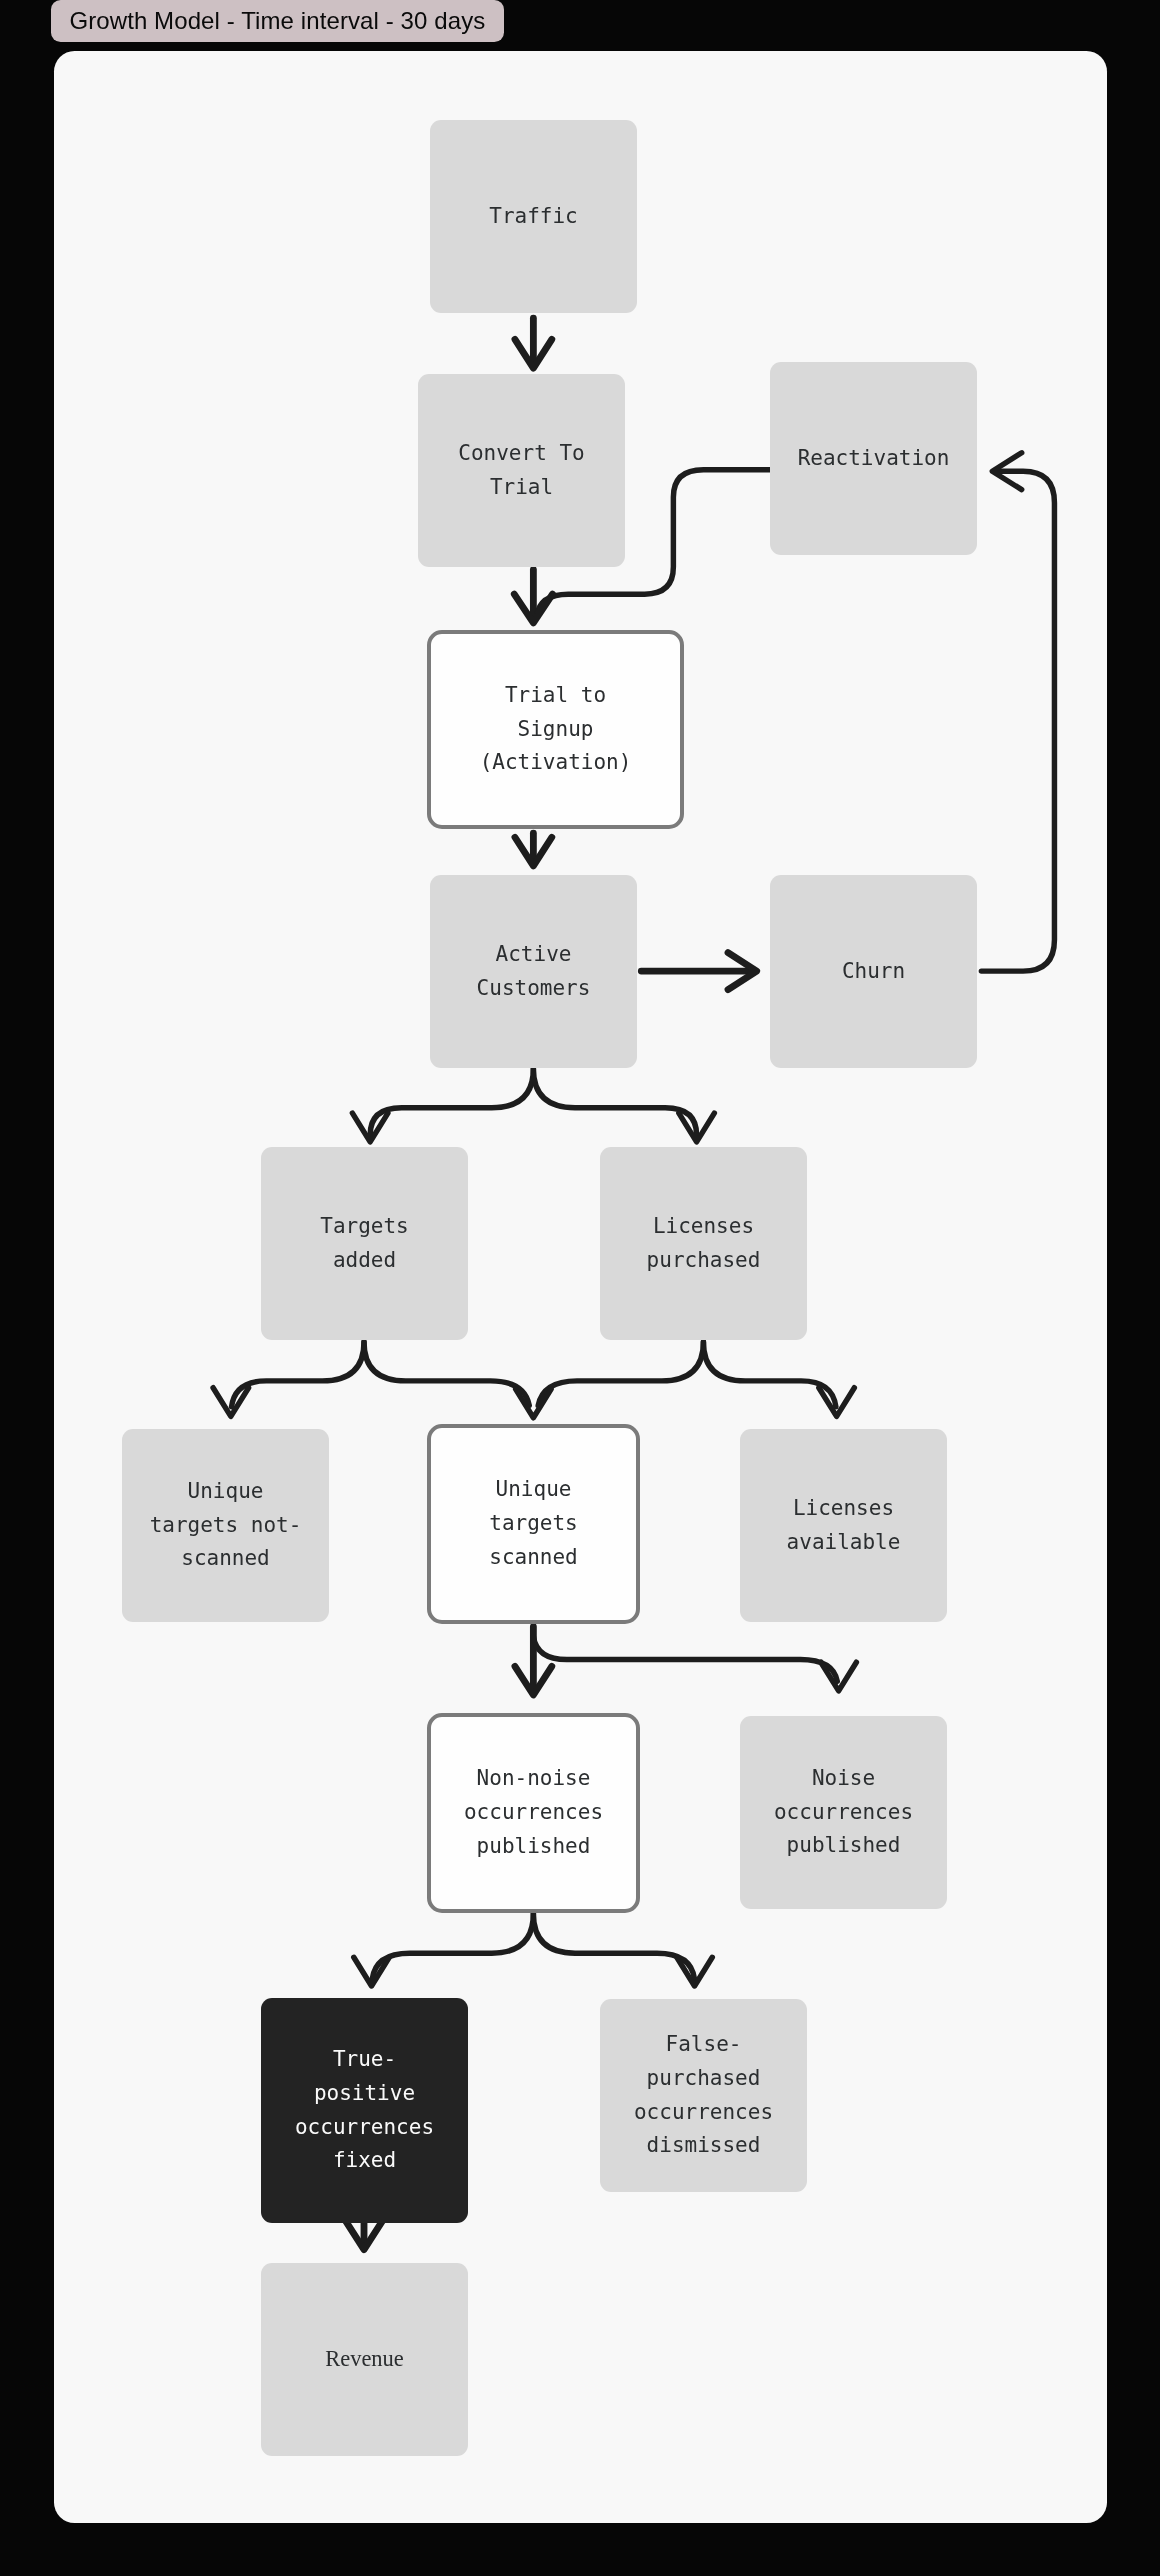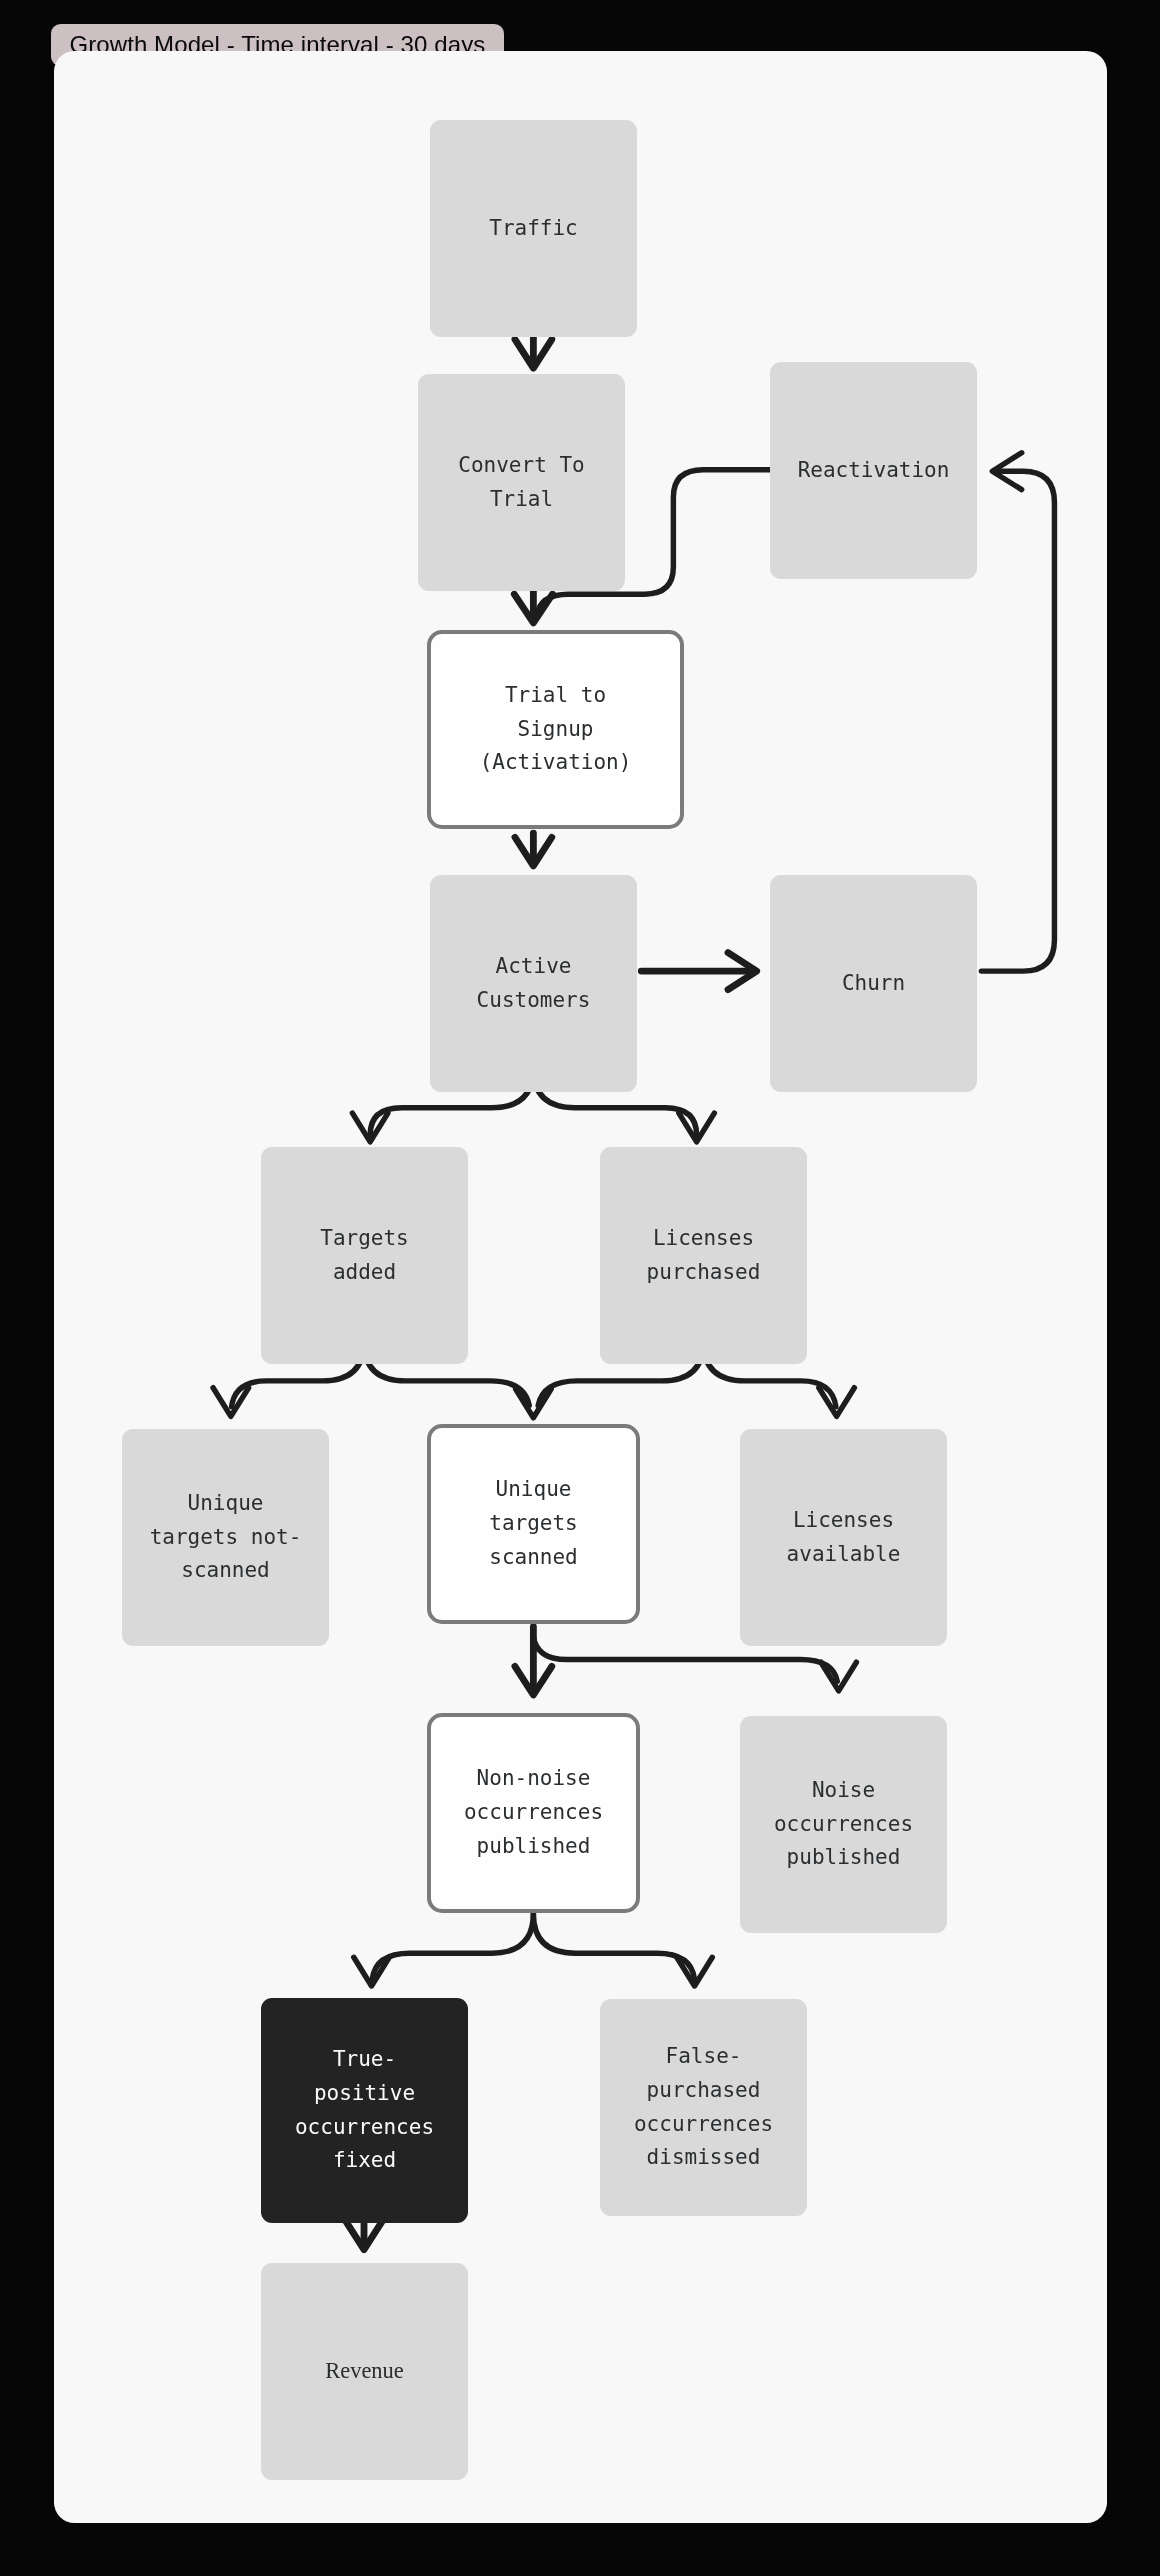--- a/index.html
+++ b/index.html
@@ -18,21 +18,21 @@
   *{margin:0;padding:0;box-sizing:border-box}
   html,body{width:1161px;height:2576px;}
   body{
     background:var(--bg);
     position:relative;
     overflow:hidden;
     font-family:"DejaVu Sans Mono", monospace;
   }
   .badge{
     position:absolute;
-    left:51px; top:24px;
+    left:51px; top:0;
     height:42px;
     border-radius:9.6px;
     background:var(--badge-bg);
     color:var(--badge-text);
     font-family:"Liberation Sans", sans-serif;
     font-size:24px;
     font-weight:500;
     line-height:42px;
     padding:0 18.4px;
     letter-spacing:0.1px;
@@ -52,21 +52,21 @@
   svg.flow path{
     fill:none;
     stroke:var(--arrow);
     stroke-linecap:round;
     stroke-linejoin:round;
   }
   svg.flow path.w10{stroke-width:10px}
   svg.flow path.w8{stroke-width:8px}
   .node{
     position:absolute;
-    width:207px; height:217px;
+    width:207px; height:193px;
     border-radius:11px;
     background:var(--node-gray);
     color:var(--text);
     display:flex;
     align-items:center;
     justify-content:center;
     text-align:center;
     white-space:pre-line;
     font-size:21px;
     line-height:1.61;

